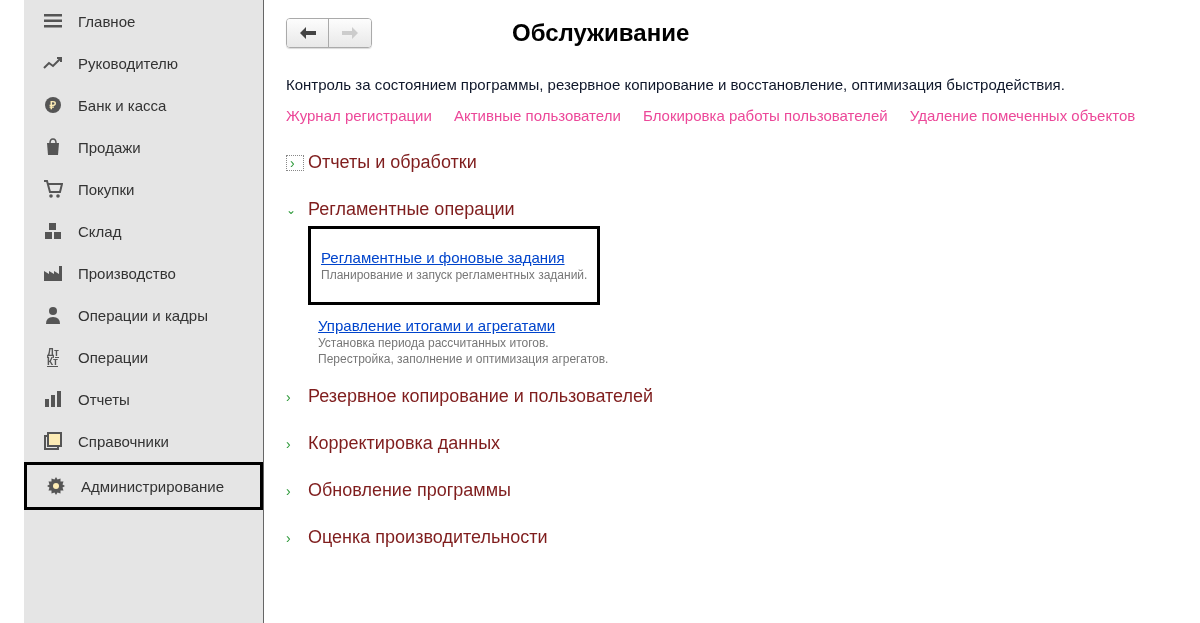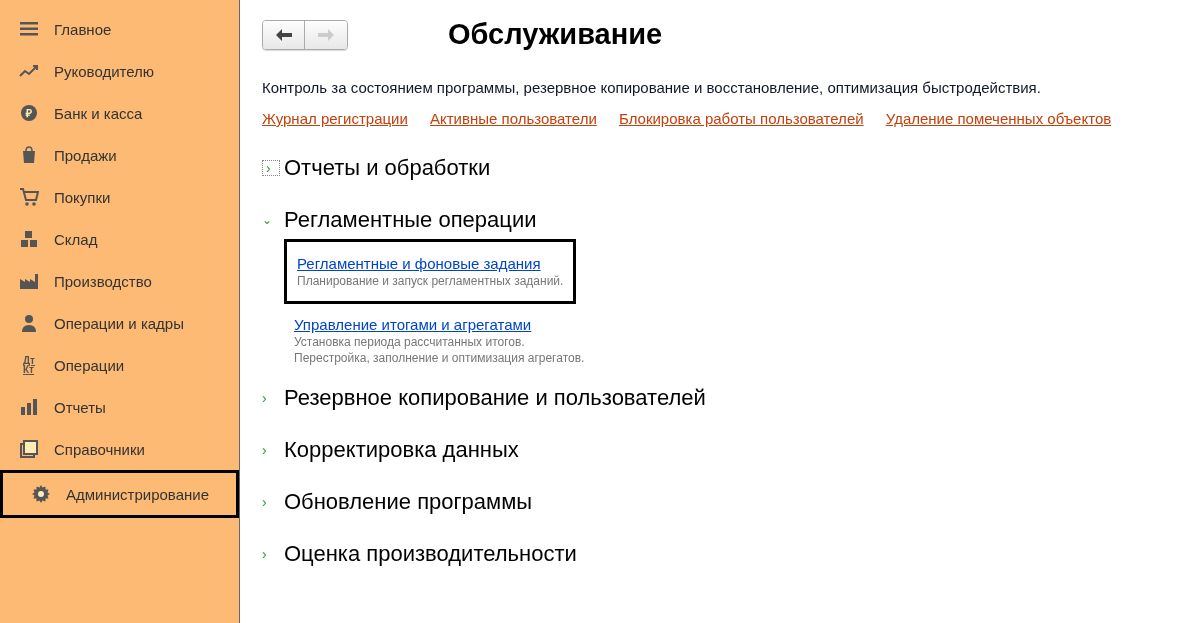--- a/index.html
+++ b/index.html
@@ -9,34 +9,34 @@
     font-size: 15px;
     color: #000;
     background: #fff;
     display: flex;
     width: 1200px;
     height: 623px;
     overflow: hidden;
   }
   .sidebar {
     width: 240px;
-    background: #fdba74;
+    background: #e5e5e5;
     border-right: 1px solid #666;
-    padding: 8px 0;
+    padding: 0 0;
+    margin-left: 24px;
   }
   .sidebar-item {
     display: flex;
     align-items: center;
     padding: 10px 18px;
     color: #333;
     cursor: pointer;
   }
   .sidebar-item.active {
     border: 3px solid #000;
-    justify-content: center;
   }
   .sidebar-item .icon {
     width: 22px;
     height: 22px;
     margin-right: 14px;
     display: flex;
     align-items: center;
     justify-content: center;
     color: #555;
   }
@@ -68,33 +68,33 @@
     height: 28px;
     display: flex;
     align-items: center;
     justify-content: center;
     background: linear-gradient(#fdfdfd, #e8e8e8);
     cursor: pointer;
   }
   .nav-btn:first-child { border-right: 1px solid #aaa; }
   .nav-btn.disabled { color: #ccc; cursor: default; }
   .page-title {
-    font-size: 29px;
+    font-size: 24px;
     font-weight: bold;
+    margin-left: 40px;
   }
   .description {
     margin-bottom: 14px;
     color: #0f172a;
   }
   .quick-links {
     margin-bottom: 22px;
   }
   .quick-links a {
-    color: #c2410c;
-    text-decoration: underline;
+    color: #ec4899;
     margin-right: 18px;
     cursor: pointer;
   }
   .section {
     margin-bottom: 14px;
   }
   .section-header {
     display: flex;
     align-items: center;
     cursor: pointer;
@@ -105,29 +105,29 @@
     color: #2e9a3a;
     font-size: 14px;
     margin-right: 4px;
   }
   .section-header.dotted .chev {
     border: 1px dotted #888;
     padding: 0 3px;
     line-height: 14px;
   }
   .section-header .title {
-    color: #000000;
-    font-size: 22px;
+    color: #7f1d1d;
+    font-size: 18px;
   }
   .section-body {
     padding-left: 22px;
   }
   .boxed {
     border: 3px solid #000;
-    padding: 13px 10px;
+    padding: 20px 10px;
     display: inline-block;
   }
   .link {
     color: #0044cc;
     text-decoration: underline;
     cursor: pointer;
   }
   .subtext {
     color: #777;
     font-size: 12px;

